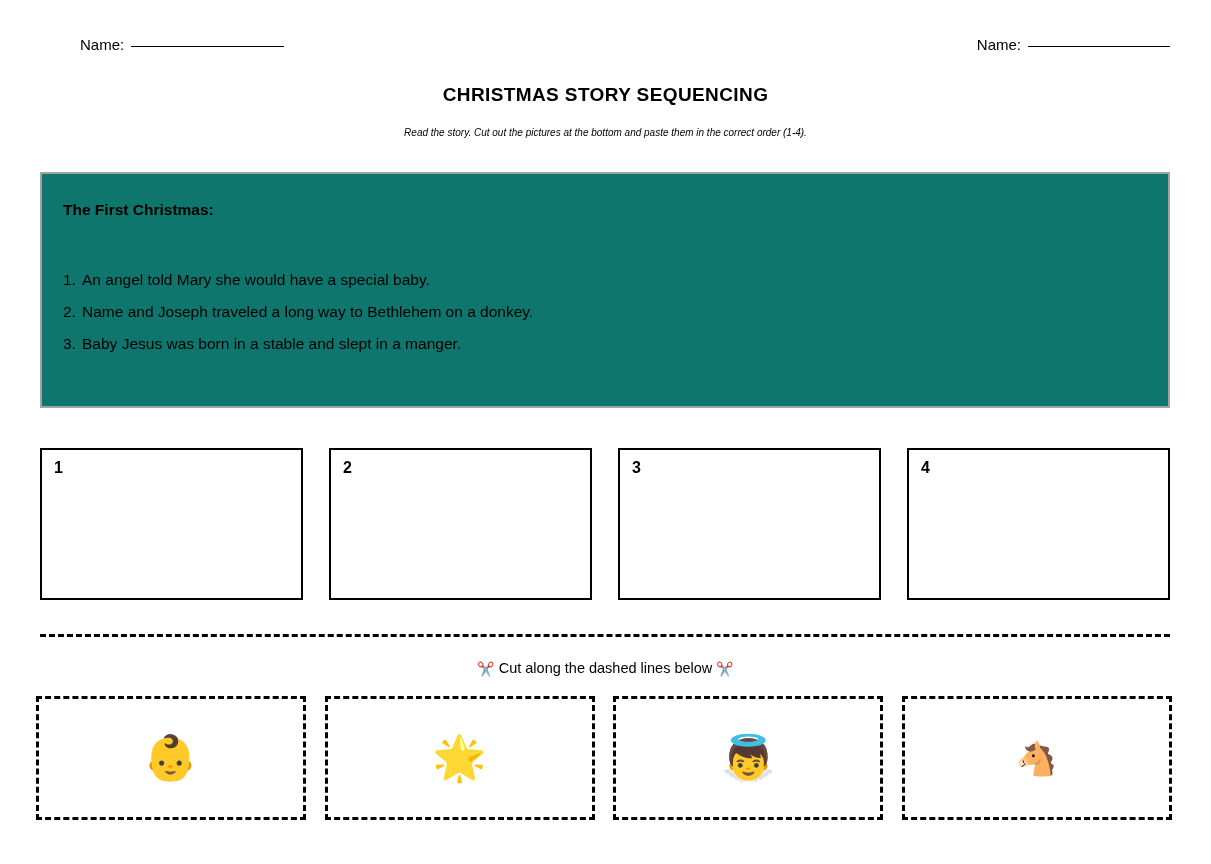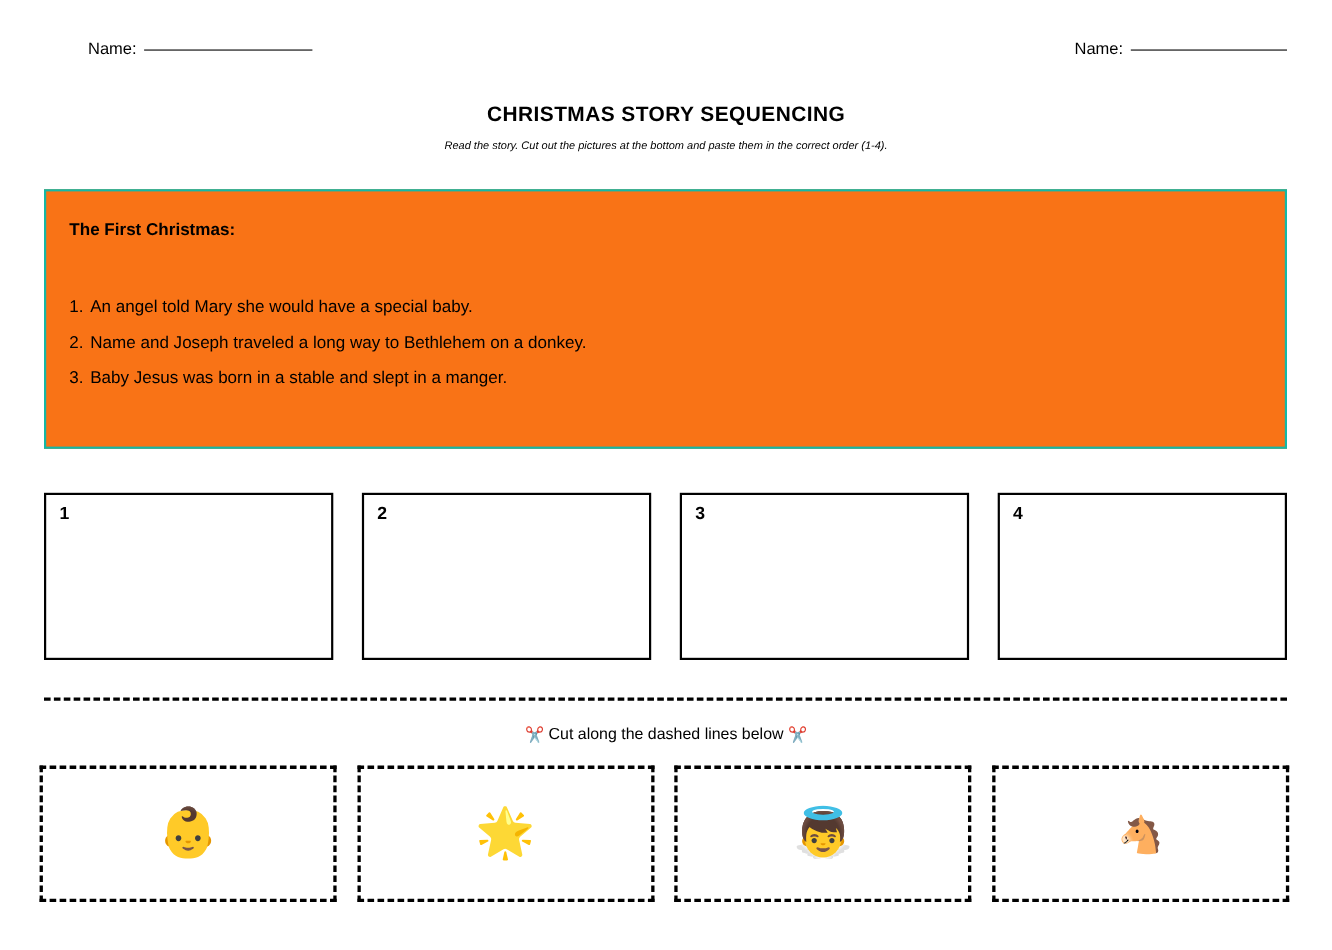--- a/index.html
+++ b/index.html
@@ -52,21 +52,21 @@
     margin-left: 7px;
     position: relative;
     top: -3px;
   }
   .name-rule { width: 153px; }
   .date-rule { width: 142px; }
 
   
   .worksheet-title {
     position: absolute;
-    top: 93px;
+    top: 83px;
     left: 0;
     width: 1211px;
     text-align: center;
     font-size: 19px;
     font-weight: bold;
     letter-spacing: 0.4px;
     line-height: 24px;
   }
   .worksheet-subtitle {
     position: absolute;
@@ -79,23 +79,23 @@
     line-height: 18px;
   }
 
   
   .story-box {
     position: absolute;
     left: 40px;
     top: 172px;
     width: 1130px;
     height: 236px;
-    border: 2px solid #14b8a6;
+    border: 2px solid #a3a3a3;
     box-sizing: border-box;
-    background: #f97316;
+    background: #0f766e;
   }
   .story-heading {
     position: absolute;
     left: 21px;
     top: 26px;
     font-size: 15.5px;
     font-weight: bold;
     line-height: 20px;
   }
   .story-list {

